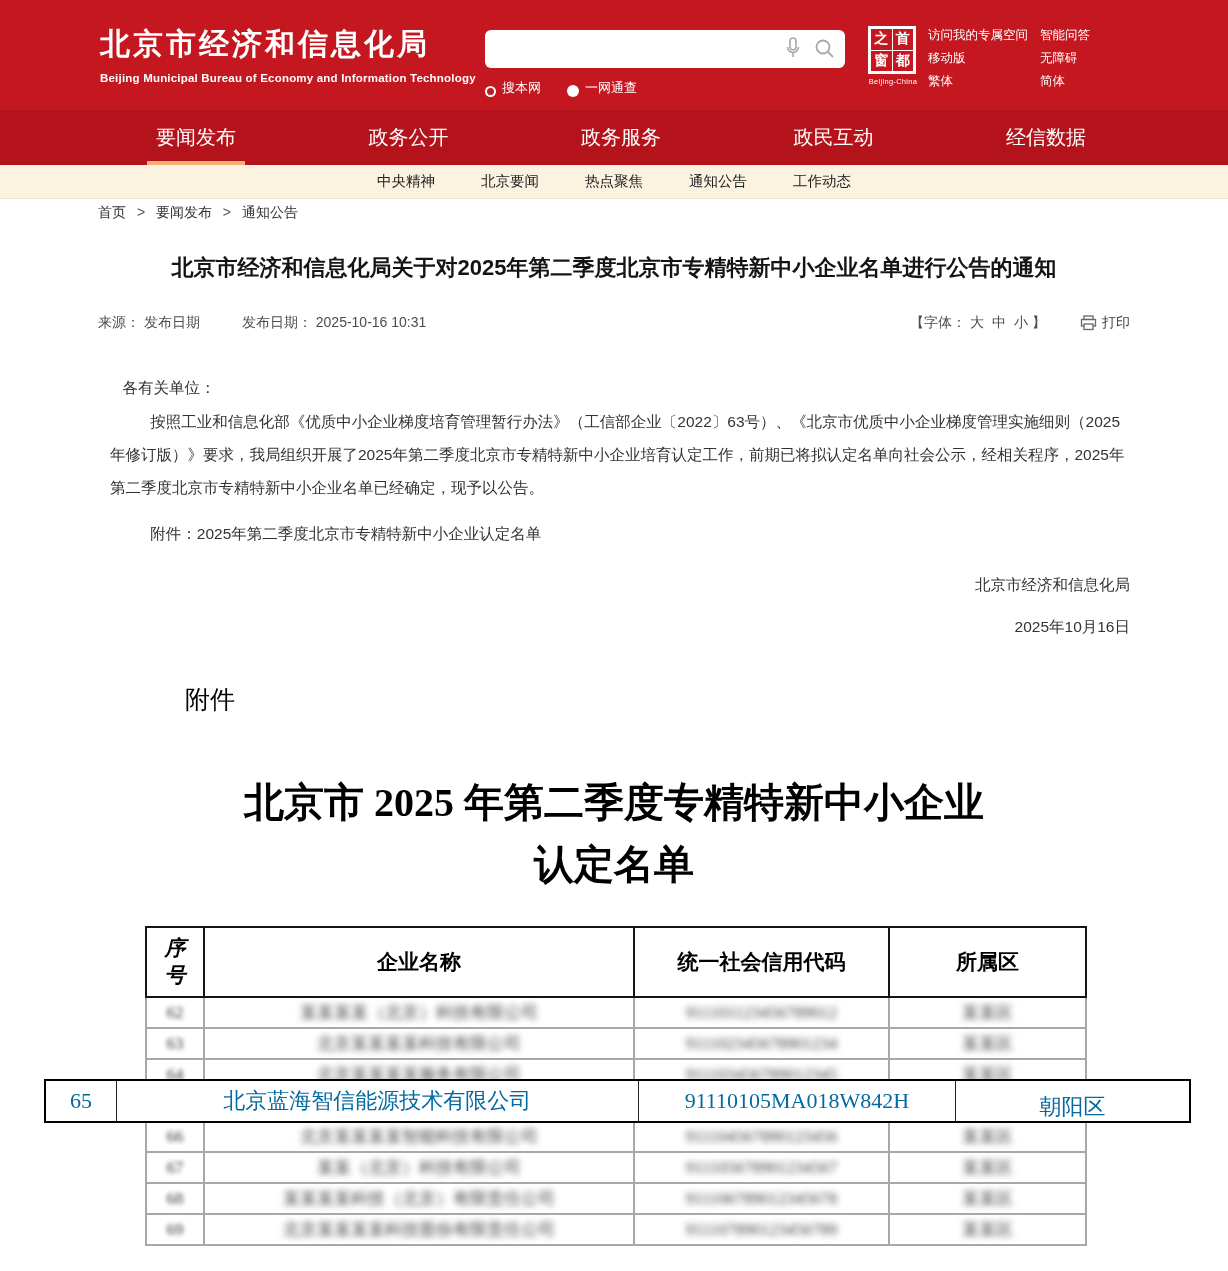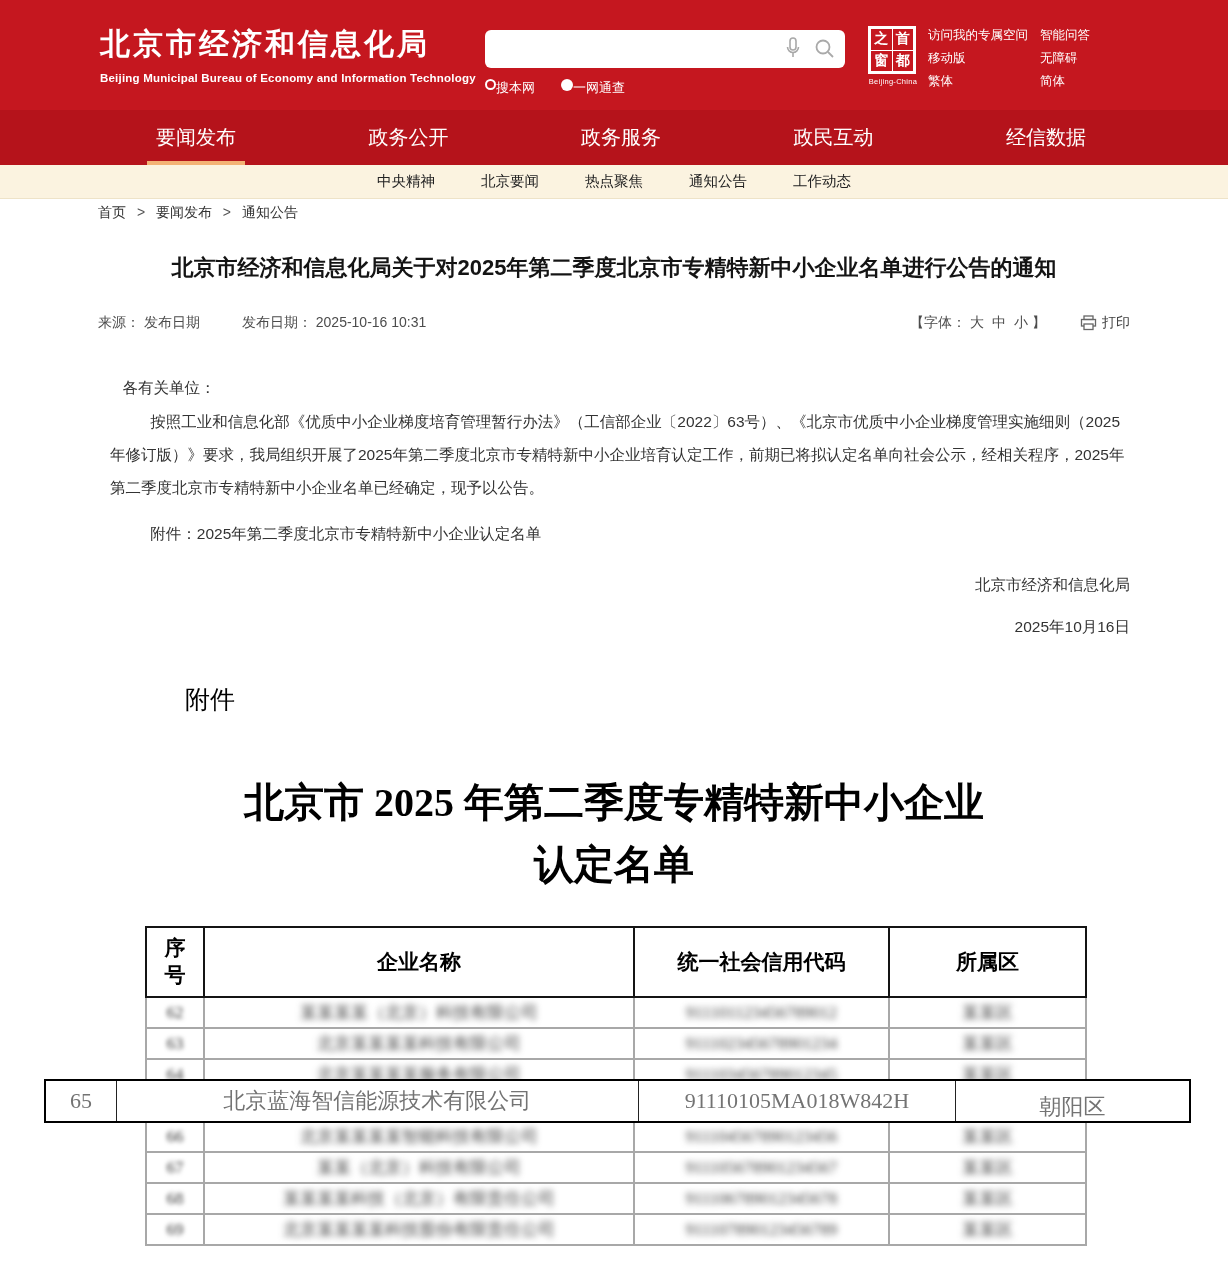--- a/index.html
+++ b/index.html
@@ -10,21 +10,21 @@
   .site-header { position:relative; height:110px; background:#c5171f; }
   .logo { position:absolute; left:100px; top:24px; color:#fff; }
   .logo h1 { font-size:30px; font-weight:bold; letter-spacing:3px; }
   .logo .en { font-size:11.5px; font-weight:bold; margin-top:7px; letter-spacing:.2px; }
 
   .search-area { position:absolute; left:485px; top:30px; width:360px; }
   .search-box { position:relative; width:360px; height:38px; background:#fff; border-radius:6px; }
   .search-box input { position:absolute; left:10px; top:0; width:280px; height:38px; border:none; outline:none; font-size:14px; background:transparent; }
   .search-icons { position:absolute; right:10px; top:7px; display:flex; gap:14px; align-items:center; }
   .scope-row { display:flex; gap:26px; margin-top:11px; color:#fff; font-size:13px; align-items:center; }
-  .scope-item { display:flex; align-items:flex-start; cursor:pointer; }
+  .scope-item { display:flex; align-items:flex-end; gap:6px; cursor:pointer; }
   .ring { width:11px; height:11px; border:2px solid #fff; border-radius:50%; }
   .disc { width:12px; height:12px; background:#fff; border-radius:50%; }
 
   .seal { position:absolute; left:868px; top:26px; width:50px; text-align:center; color:#fff; }
   .seal-grid { width:48px; height:48px; border:2px solid #fff; background:#fff; display:grid;
     grid-template-columns:1fr 1fr; grid-template-rows:1fr 1fr; gap:1px; padding:1px; }
   .seal-grid span { background:#c5171f; color:#fff; font-size:14px; font-weight:bold; display:flex; align-items:center; justify-content:center;
     font-family:"Liberation Serif","DejaVu Serif",serif; }
   .seal-cap { font-size:7.5px; margin-top:3px; letter-spacing:.3px; }
 
@@ -71,30 +71,30 @@
 
   .attach-title { margin-top:56px; text-align:center; font-family:"Liberation Serif","DejaVu Serif",serif;
     font-weight:bold; font-size:40px; line-height:62px; color:#000; }
 
   
   .table-zone { position:relative; margin-top:30px; height:350px; }
   table.roster { border-collapse:collapse; margin-left:145px; width:940px; table-layout:fixed;
     font-family:"Liberation Serif","DejaVu Serif",serif; }
   .roster th { border:2px solid #141414; height:70px; font-size:21px; font-weight:bold;
     text-align:center; vertical-align:middle; line-height:27px; color:#000; }
-  .roster th.th-no { padding:0 16px; word-break:break-all; }
+  .roster th.th-no { padding:0 16px; word-break:break-all;font-style:italic; }
   .roster td { border:2px solid #a8a8a8; height:31px; font-size:17px; text-align:center;
     vertical-align:middle; color:#3a3a3a; overflow:hidden; white-space:nowrap; }
   .redact { filter:blur(3px); }
   .redact-no { filter:blur(2px); }
 
   
   .hl-row { position:absolute; top:153px; left:44px; width:1147px; height:44px;
     background:#fff; border:2px solid #000; display:flex;
-    font-family:"Liberation Serif","DejaVu Serif",serif; font-size:22px; color:#737373; }
+    font-family:"Liberation Serif","DejaVu Serif",serif; font-size:22px; color:#0369a1; }
   .hl-cell { display:flex; align-items:center; justify-content:center; border-right:1px solid #222; }
   .hl-cell:last-child { border-right:none;margin-top:11px; }
   .hl-no { width:71px; } .hl-name { width:524px; } .hl-code { width:318px; } .hl-district { width:234px; }
 
   svg { display:block; }
 </style>
 </head>
 <body>
 
 <header class="site-header">

